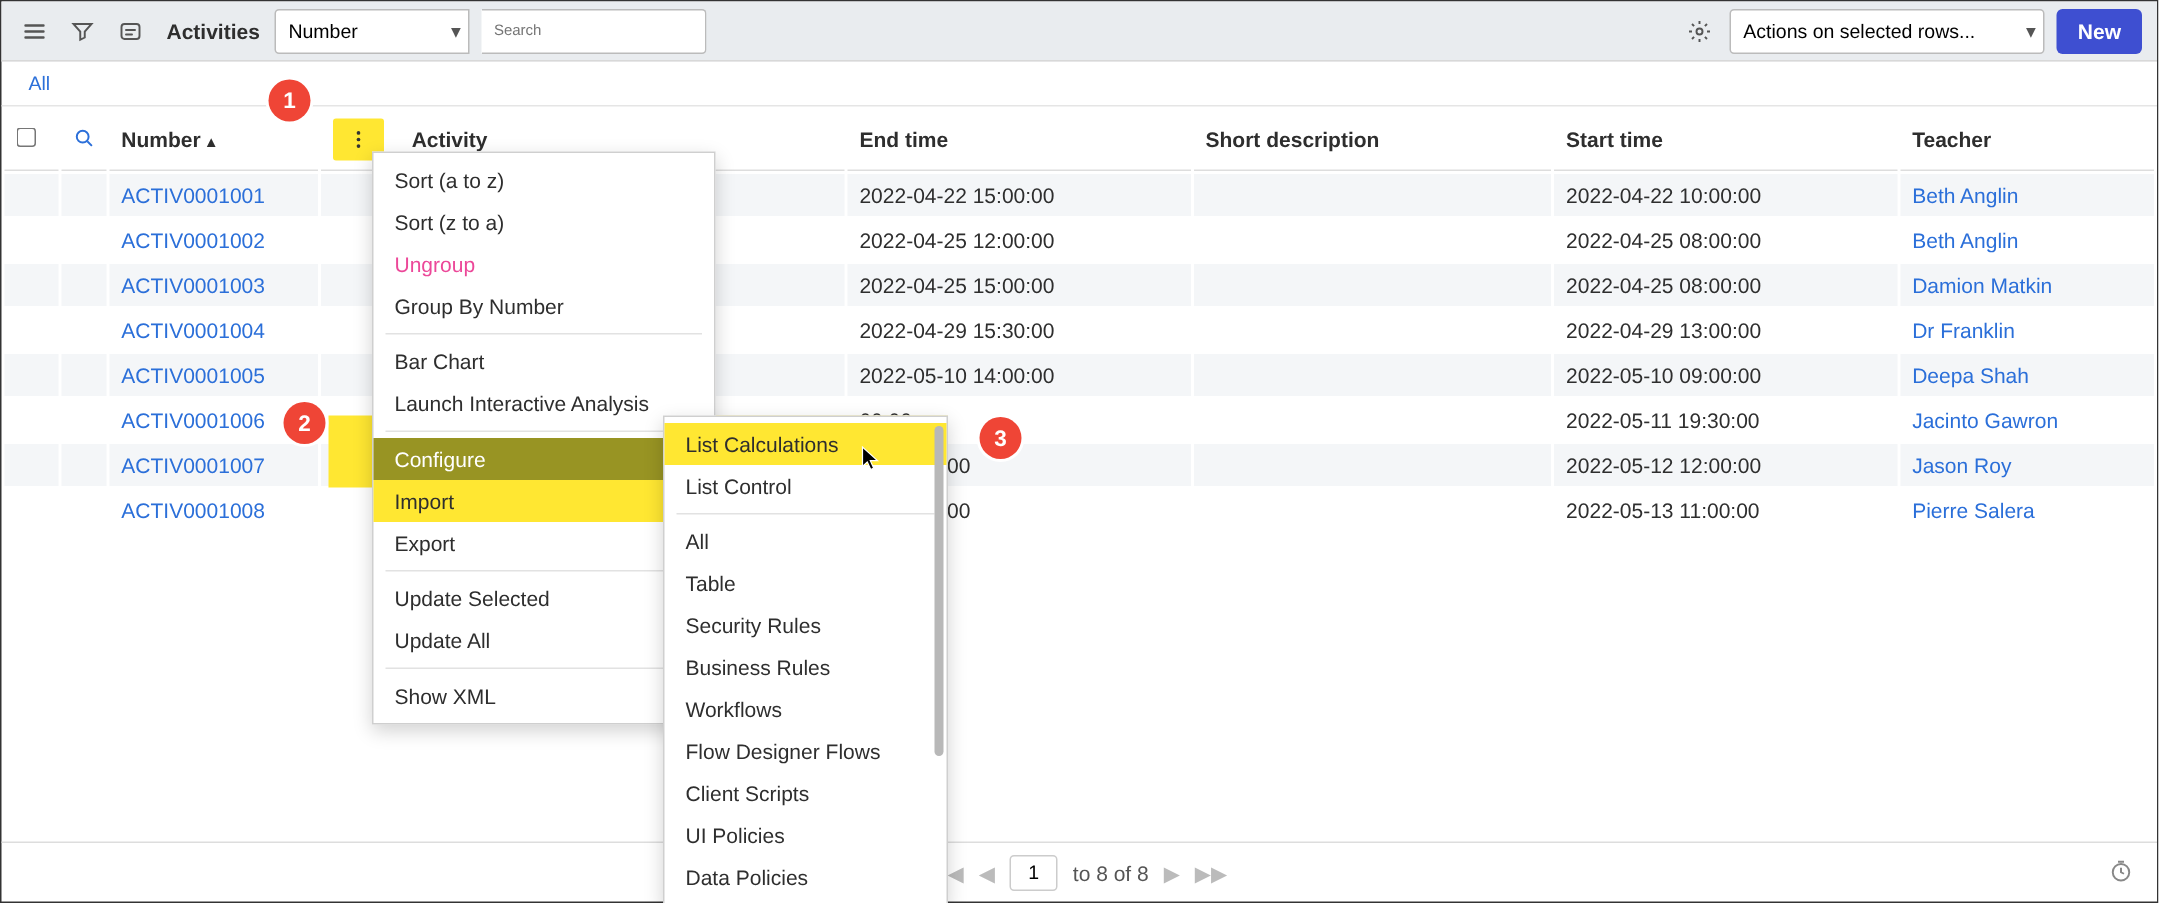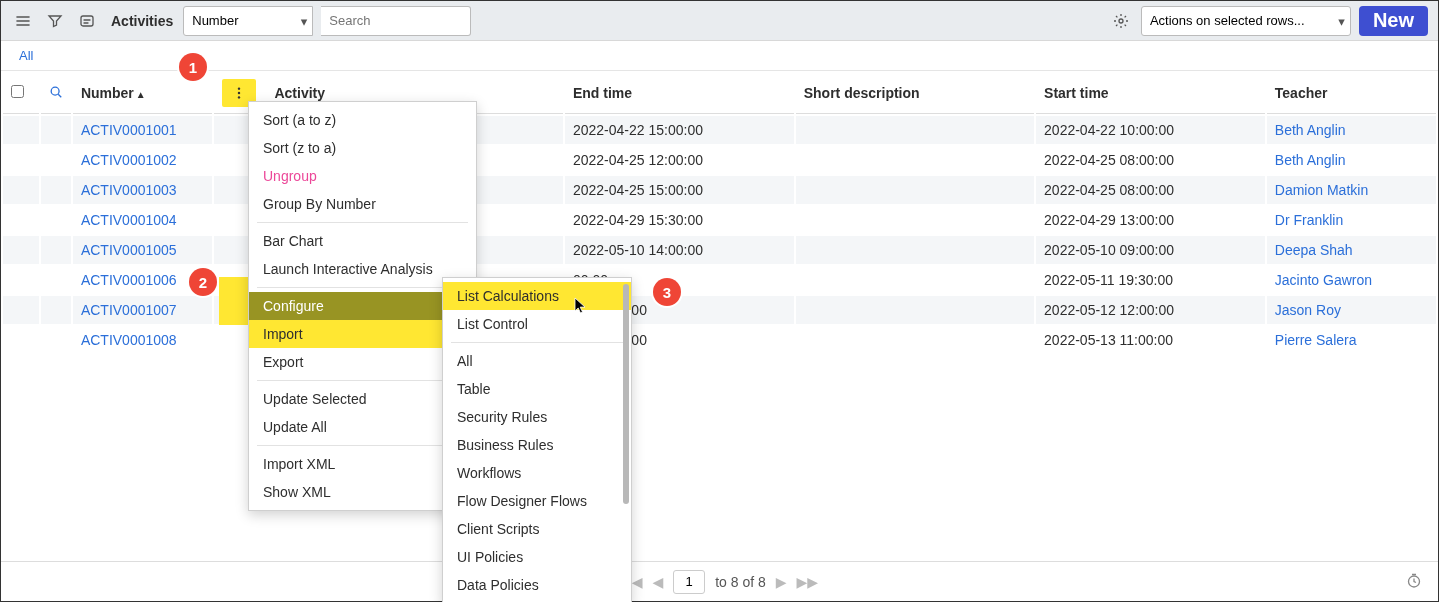--- a/index.html
+++ b/index.html
@@ -72,36 +72,36 @@
     right: 6px; top: 50%; transform: translateY(-50%);
     pointer-events: none;
     color: #555;
   }
   .search-field {
     height: 30px;
     border: 1px solid #bbb;
     border-left: none;
     border-radius: 0 3px 3px 0;
     background: #fff;
-    font-size: 13px;
+    font-size: 10px;
     padding: 0 8px;
     width: 150px;
   }
   .search-select { border-radius: 3px 0 0 3px; width:130px;}
   .actions-select { width: 210px; }
   .btn-new {
     background: #3e4fd1;
     color: #fff;
     font-weight: 600;
     border: none;
     border-radius: 4px;
     height: 30px;
     padding: 0 14px;
     cursor: pointer;
-    font-size: 20px;
+    font-size: 14px;
   }
   .gear { color: #555; }
 
   
   .crumb-row {
     height: 30px;
     display: flex;
     align-items: center;
     padding: 0 18px;
     border-bottom: 1px solid #e5e5e5;
@@ -438,21 +438,20 @@
     </div>
     <div class="menu-item hi">Import</div>
     <div class="menu-item">
       <span>Export</span>
       <span class="subarrow">▶</span>
     </div>
     <div class="menu-sep"></div>
     <div class="menu-item">Update Selected</div>
     <div class="menu-item">Update All</div>
     <div class="menu-sep"></div>
-    <div class="menu-item">Import XML</div>
     <div class="menu-item">Show XML</div>
   </div>
 
   <div class="menu menu2">
     <div class="menu-item hi">List Calculations</div>
     <div class="menu-item">List Control</div>
     <div class="menu-sep"></div>
     <div class="menu-item">All</div>
     <div class="menu-item">Table</div>
     <div class="menu-item">Security Rules</div>

